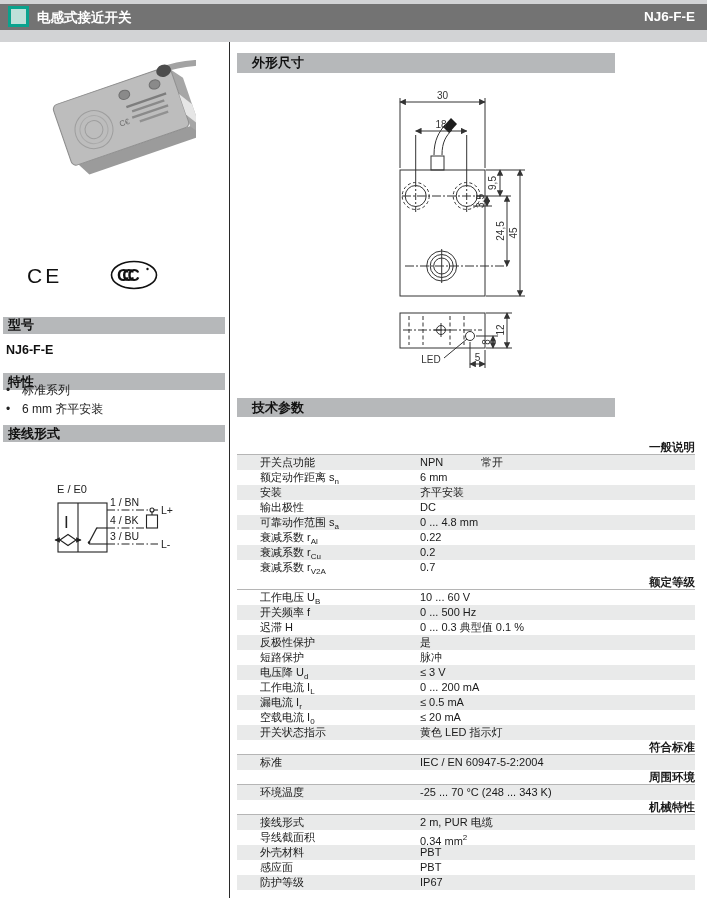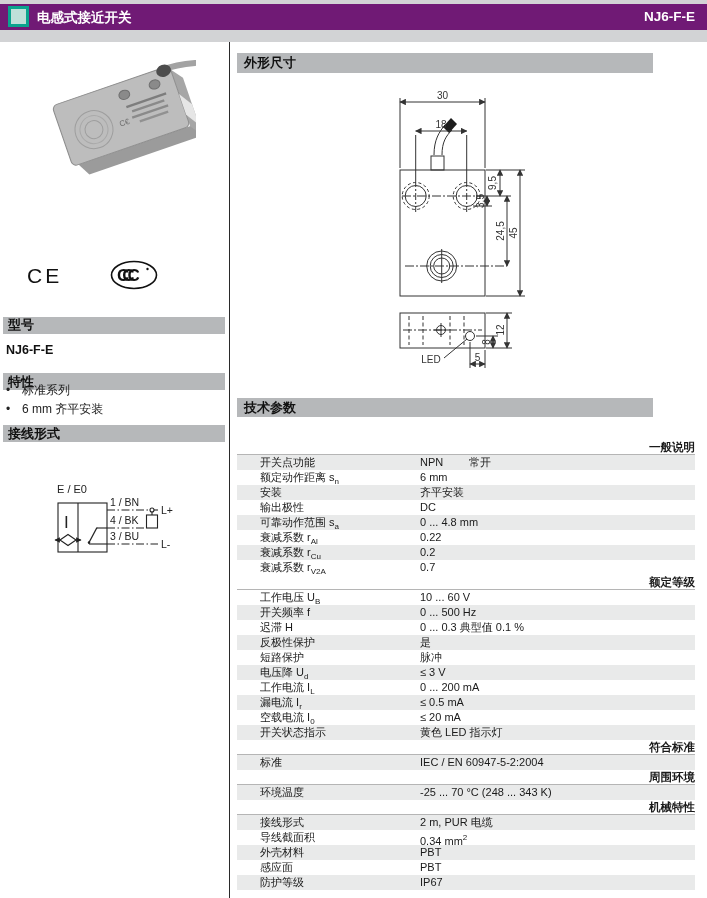--- a/index.html
+++ b/index.html
@@ -1,51 +1,51 @@
 <!DOCTYPE html>
 <html><head>
 <meta charset="utf-8">
 <style>
   * { margin:0; padding:0; box-sizing:border-box; }
   body { background:#ffffff; font-family:"Liberation Sans","DejaVu Sans",sans-serif; }
   .page { position:relative; width:707px; height:898px; background:#fff; overflow:hidden; }
 
   .topstrip { position:absolute; left:0; top:0; width:707px; height:4px; background:#d2d3d5; }
-  .titlebar { position:absolute; left:0; top:4px; width:707px; height:26px; background:#701a75; }
+  .titlebar { position:absolute; left:0; top:4px; width:707px; height:26px; background:#737373; }
   .brandicon { position:absolute; left:8px; top:2px; width:21px; height:21px;
                background:#bfe0d9; border:3px solid #0aa38e; }
   .titlebar .title { position:absolute; left:37px; top:5px; color:#fff; font-weight:bold; font-size:13.5px; }
   .titlebar .model { position:absolute; right:12px; top:5px; color:#fff; font-weight:bold; font-size:13.5px; }
   .subband { position:absolute; left:0; top:30px; width:707px; height:12px; background:#d2d3d5; }
   .vdivider { position:absolute; left:229px; top:42px; width:1px; height:856px; background:#2a2a2a; }
 
   .secbar { position:absolute; background:#b6b8ba; color:#111; font-weight:bold;
             font-size:13px; padding-left:5px; }
   .secbar.left-col { left:3px; width:222px; height:17px; line-height:17px; }
-  .secbar.right-col { left:237px; width:416px; height:20px; line-height:20px; padding-left:7px; }
+  .secbar.right-col { left:237px; width:378px; height:20px; line-height:20px; padding-left:15px; }
 
   .photo-svg { position:absolute; left:38px; top:60px; }
   .ce-svg { position:absolute; left:26px; top:260px; }
   .ccc-svg { position:absolute; left:108px; top:258px; }
 
   .model-value { position:absolute; left:6px; top:343px; font-weight:bold; font-size:12.5px; color:#111; }
   .features { position:absolute; left:6px; top:381px; list-style:none; font-size:12px; color:#222; }
   .features li { height:18.5px; line-height:18.5px; }
   .features .bullet { display:inline-block; width:16px; }
 
   .wiring-svg { position:absolute; left:0; top:455px; }
   .dims-svg { position:absolute; left:365px; top:80px; }
 
   .spec-table { position:absolute; left:237px; top:440px; width:458px; font-size:11px; color:#1a1a1a; }
   .trow { position:relative; height:15px; line-height:15px; }
   .trow.shaded { background:#e9eaea; }
   .trow.sec { font-weight:bold; padding-left:3px; font-size:11.5px; border-bottom:1px solid #b5b5b5;text-align:right; }
   .tlabel { position:absolute; left:23px; white-space:nowrap; }
   .tval  { position:absolute; left:183px; white-space:nowrap; }
-  .tval2 { position:absolute; left:232px; white-space:nowrap; }
+  .tval2 { position:absolute; left:244px; white-space:nowrap; }
   sub { font-size:8px; }
   sup { font-size:8px; }
 
   svg text { font-family:"Liberation Sans","DejaVu Sans",sans-serif; }
 </style>
 </head>
 <body>
 
 <div class="page">
 

